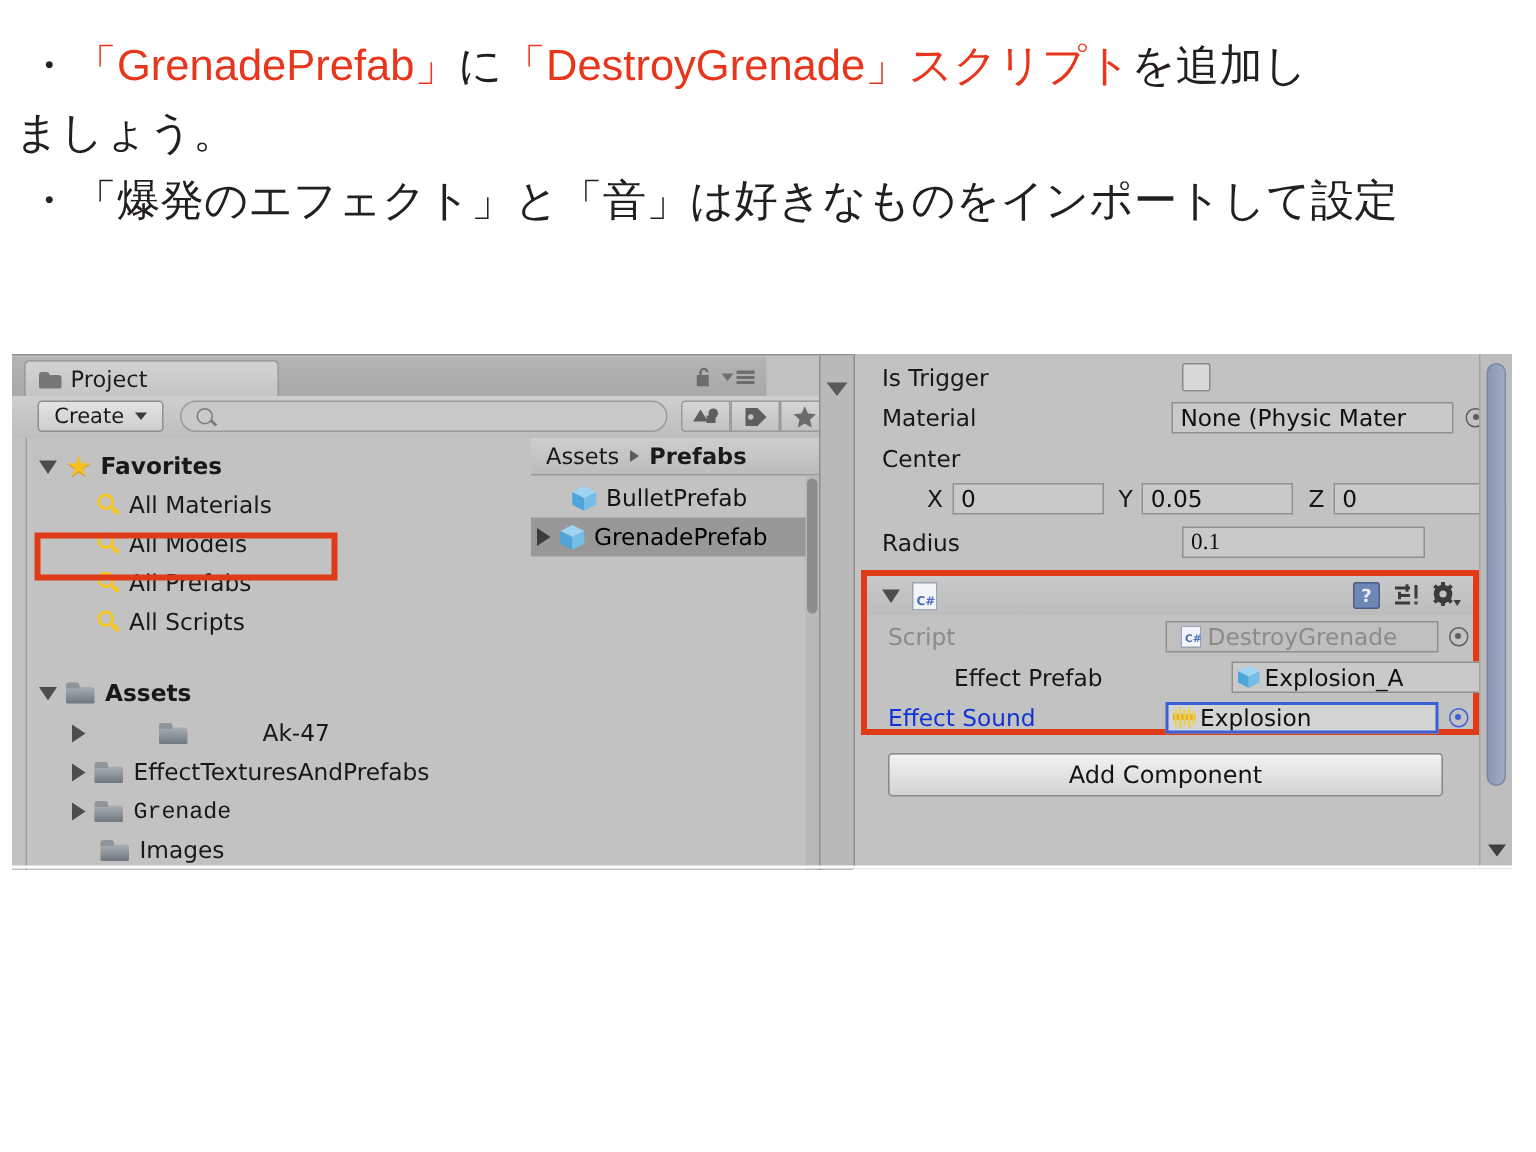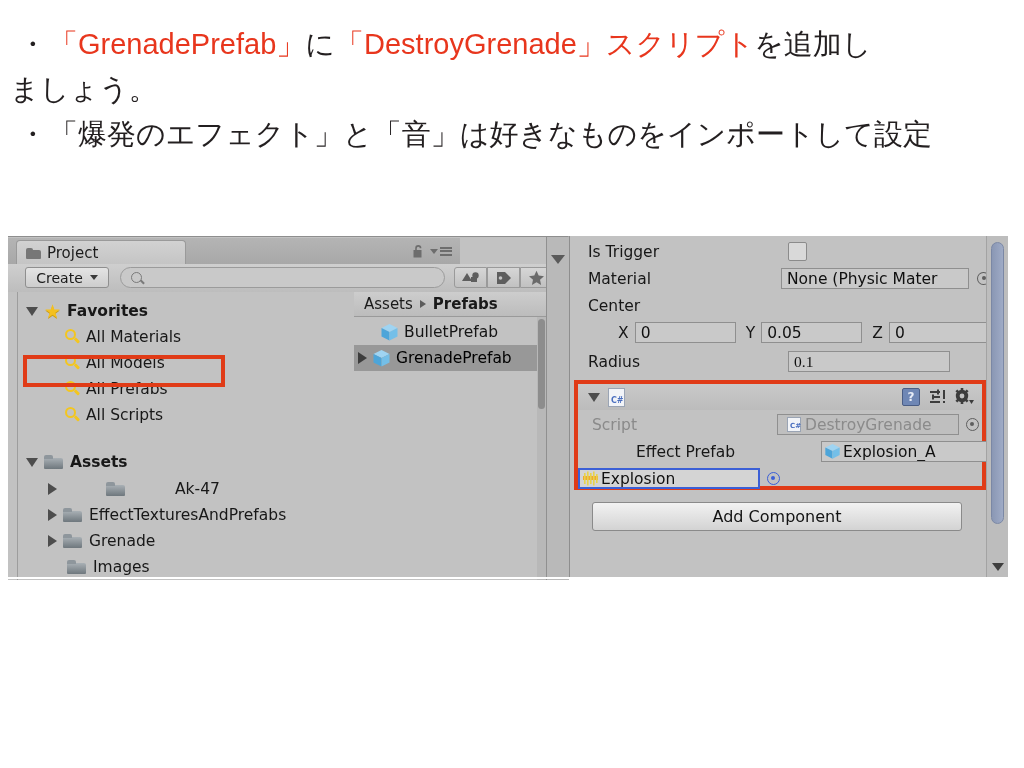--- a/index.html
+++ b/index.html
@@ -26,21 +26,21 @@
   }
 
   
   #project-panel{
     position:absolute;left:0px;top:0px;width:560px;height:343px;
     background:#c2c2c2;
     border-top:1px solid #8e8e8e;
     box-sizing:border-box;
   }
   #project-tabbar{
-    position:absolute;left:0;top:1px;width:452px;height:26px;
+    position:absolute;left:0;top:1px;width:503px;height:26px;
     background:linear-gradient(to bottom,#b4b4b4,#a8a8a8);
     border-bottom:1px solid #8b8b8b;
   }
   #project-tab{
     position:absolute;left:8px;top:2px;width:170px;height:25px;
     background:linear-gradient(to bottom,#d2d2d2,#c4c4c4);
     border:1px solid #9a9a9a;border-bottom:none;
     border-radius:4px 4px 0 0;
     display:flex;align-items:center;gap:6px;padding-left:9px;
     box-sizing:border-box;
@@ -331,21 +331,21 @@
       <div class="tree-row" style="left:40px;top:184px;gap:43px;">
         <span class="tri-closed"></span>
         <span class="fold"></span>
         <span>Ak-47</span>
       </div>
       <div class="tree-row" style="left:40px;top:210px;">
         <span class="tri-closed"></span>
         <span class="fold"></span>
         <span>EffectTexturesAndPrefabs</span>
       </div>
-      <div class="tree-row" style="left:40px;top:236px;">
+      <div class="tree-row" style="left:40px;top:236px;font-family:Liberation Mono, monospace;">
         <span class="tri-closed"></span>
         <span class="fold"></span>
         <span>Grenade</span>
       </div>
       <div class="tree-row" style="left:40px;top:262px;">
         <span class="tri-spacer"></span>
         <span class="fold"></span>
         <span>Images</span>
       </div>
     </div>
@@ -475,20 +475,21 @@
               <path d="M1.5 5 L9.5 9 L9.5 17.5 L1.5 13.5 Z" fill="#4da5d9"></path>
               <path d="M17.5 5 L9.5 9 L9.5 17.5 L17.5 13.5 Z" fill="#74bfe8"></path>
             </svg>
           </span>
           <span>Explosion_A</span>
         </span>
         <span class="target-dot" style="margin-left:7px;"></span>
       </div>
 
       <div class="insp-row" style="top:82px;width:404px;">
+        <span class="insp-label blue" style="width:185px;padding-left:14px;">Effect Sound</span>
         <span class="field focused" style="width:182px;padding-left:2px;">
           <span class="cube" style="width:17px;height:15px;margin-right:2px;">
             <svg width="17" height="15" viewBox="0 0 17 15">
               <rect x="1" y="5" width="15" height="4" fill="#f0a82e"></rect>
               <rect x="2" y="2" width="1.6" height="11" fill="#e8d24a"></rect>
               <rect x="5" y="0.5" width="1.6" height="14" fill="#e8d24a"></rect>
               <rect x="8" y="2" width="1.6" height="11" fill="#e8d24a"></rect>
               <rect x="11" y="0.5" width="1.6" height="14" fill="#e8d24a"></rect>
               <rect x="14" y="3" width="1.6" height="9" fill="#e8d24a"></rect>
             </svg>

